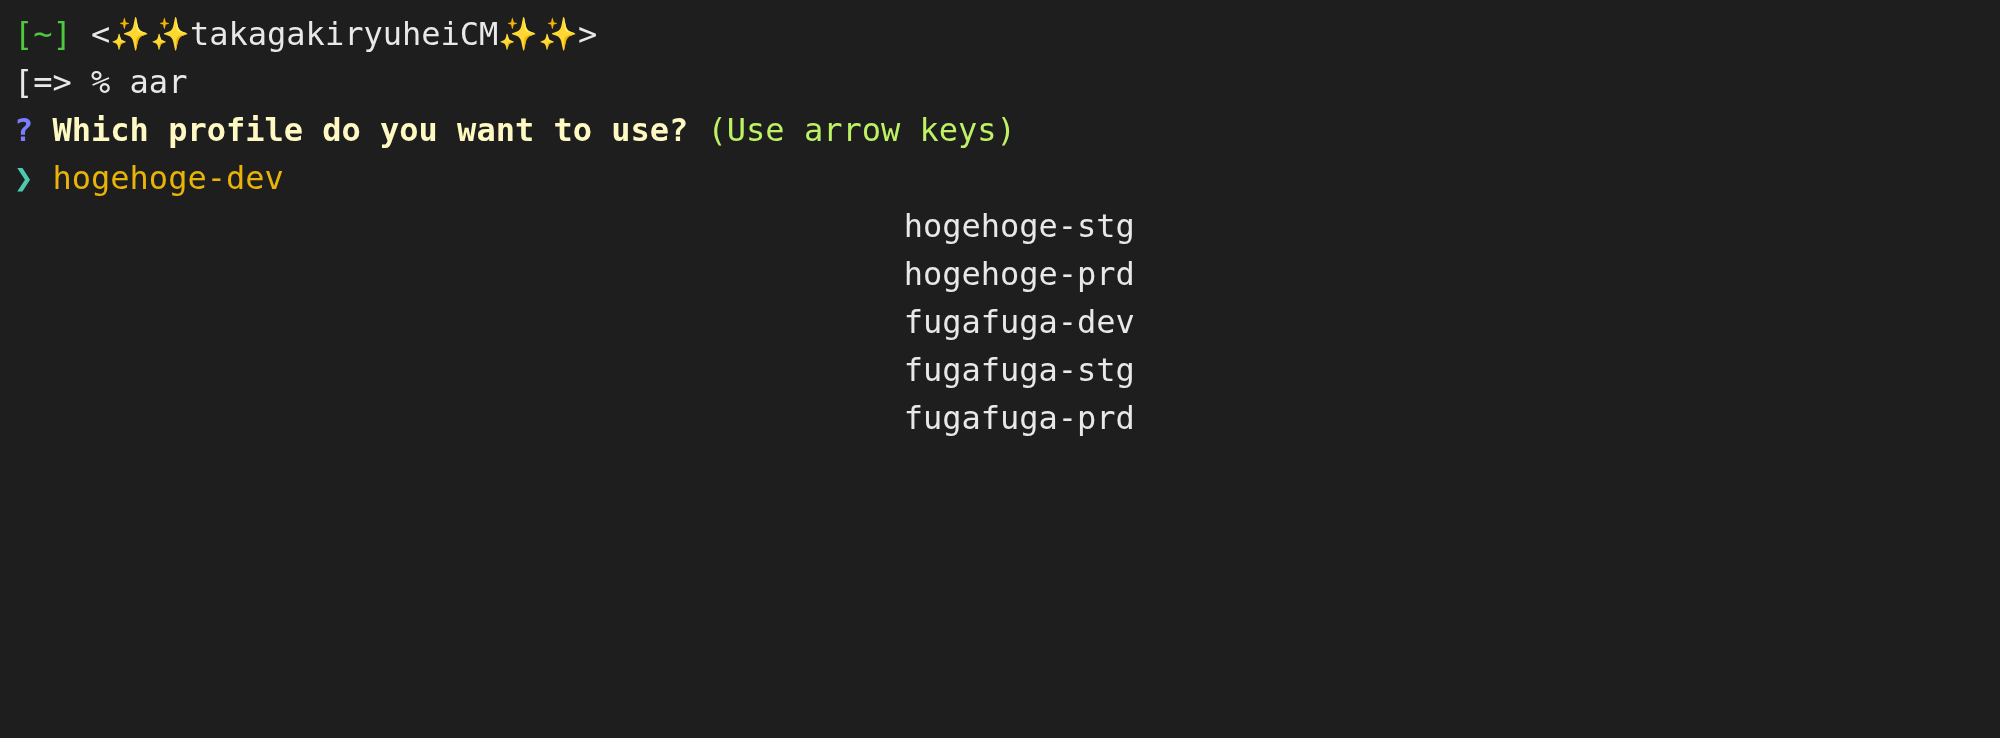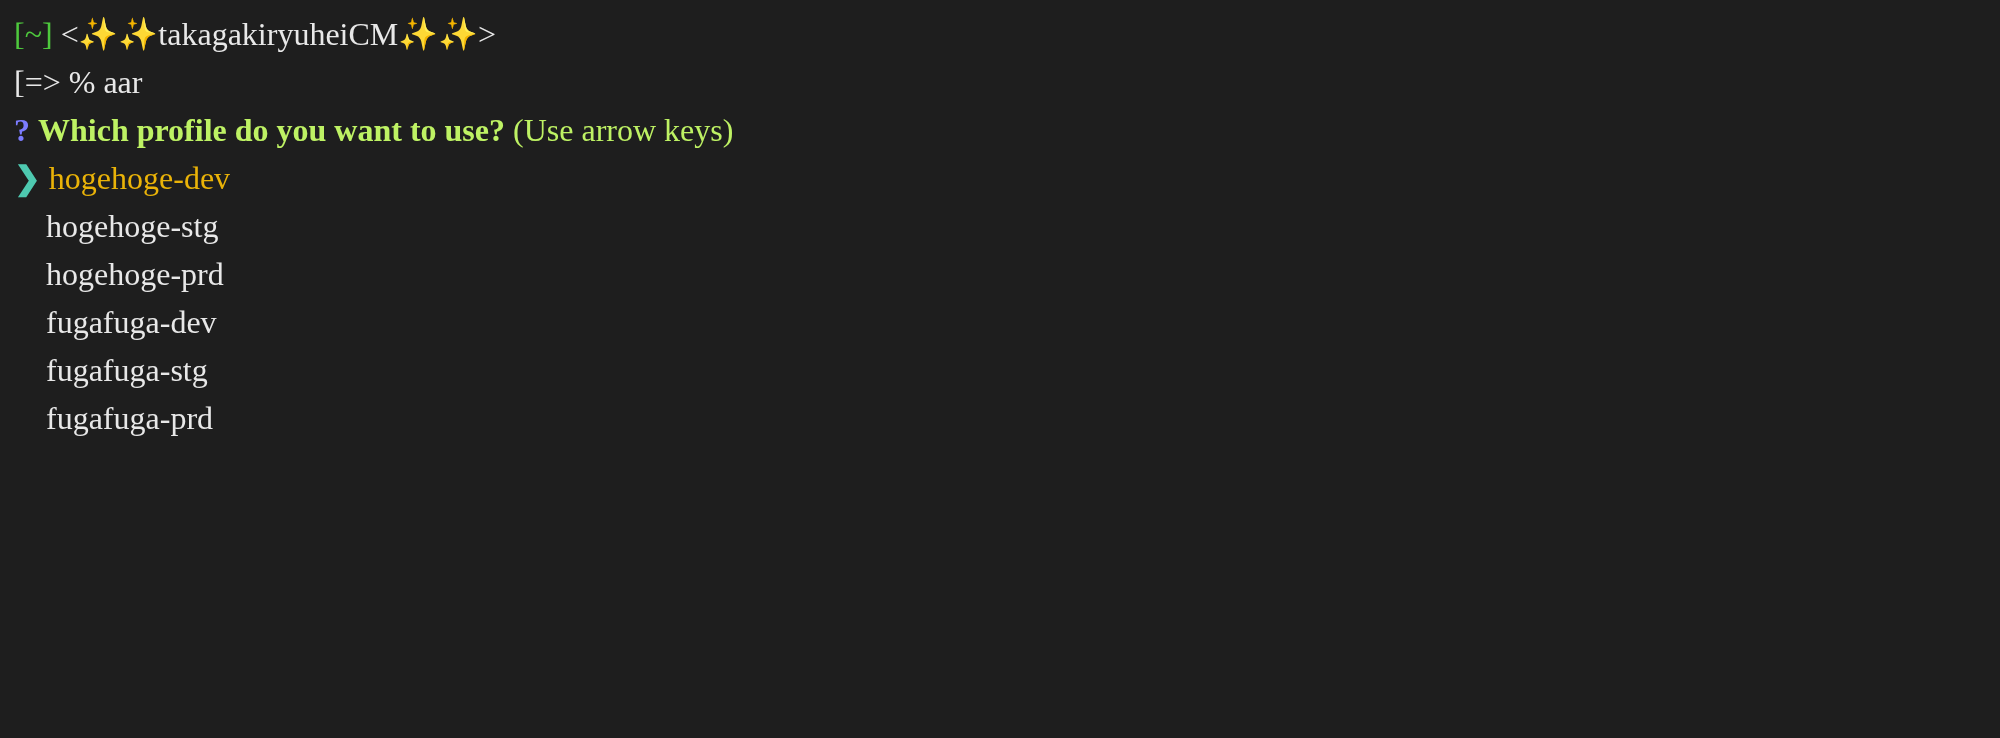--- a/index.html
+++ b/index.html
@@ -14,51 +14,51 @@
       line-height: 1.5;
       color: #d4d4d4;
       padding: 10px 14px;
       width: 2000px;
       height: 738px;
       overflow: hidden;
     }
     .line {
       white-space: pre;
       display: block;
-      font-family: Liberation Serif, serif;
     }
     .green {
       color: #4ec93d;
     }
     .white {
       color: #e8e8e8;
     }
     .yellow-sparkle {
       color: #ffd700;
     }
     .dim {
       color: #bef264;
     }
     .bold {
       font-weight: 700;
-      color: #bef264;
+      color: #fef9c3;
     }
     .qmark {
       color: #7c7cff;
       font-weight: 700;
     }
     .pointer {
       color: #4ec9b0;
       font-weight: 700;
     }
     .selected {
       color: #eab308;
     }
     .option-line {
       padding-left: 2ch;
+      text-align: center;
     }
   </style>
 </head>
 <body>
 
 <div class="line"><span class="green">[</span><span class="green">~</span><span class="green">]</span><span class="white"> &lt;</span><span class="yellow-sparkle">✨✨</span><span class="white">takagakiryuheiCM</span><span class="yellow-sparkle">✨✨</span><span class="white">&gt;</span></div>
 
 <div class="line"><span class="white">[=&gt; % </span><span class="white">aar</span></div>
 
 <div class="line"><span class="qmark">?</span><span> </span><span class="bold">Which profile do you want to use?</span><span> </span><span class="dim">(Use arrow keys)</span></div>

